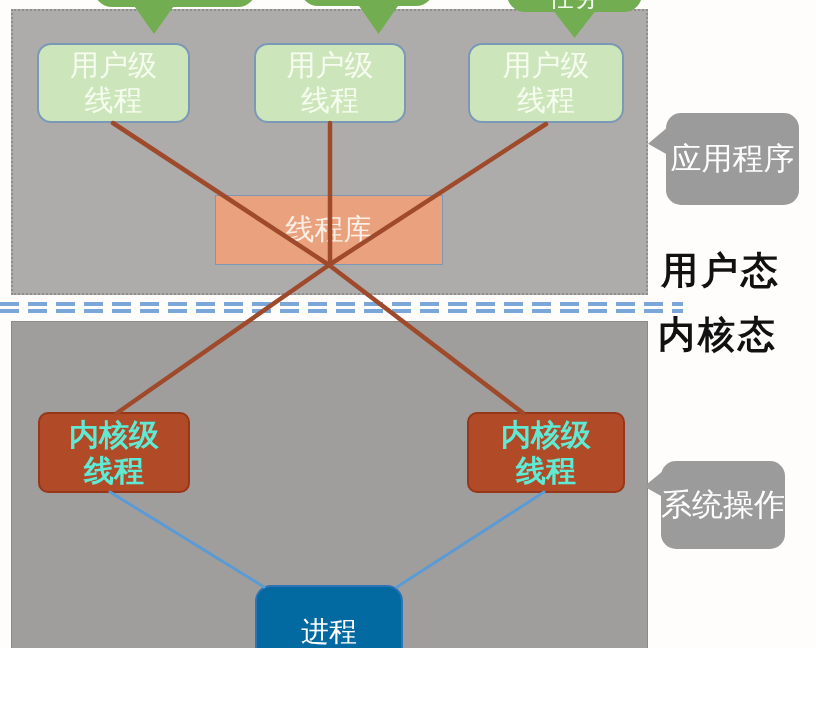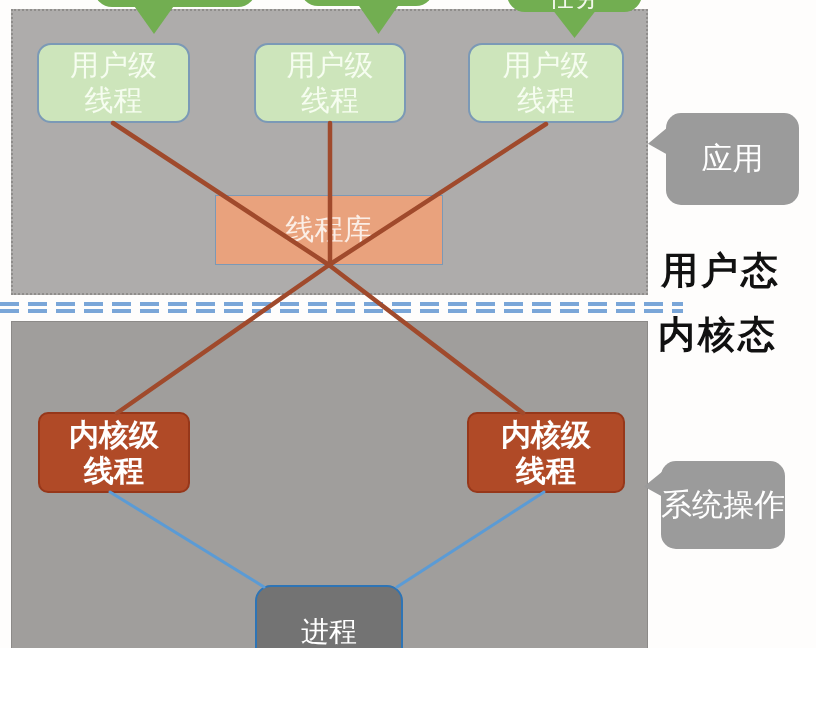--- a/index.html
+++ b/index.html
@@ -26,25 +26,25 @@
   .user-thread{top:43px;height:80px;background:#cde5bb;border:2px solid #7b99b6;border-radius:14px;
     color:#f6fdf0;font-size:29px;line-height:35px;}
   .ut1{left:37px;width:153px;}
   .ut2{left:254px;width:152px;}
   .ut3{left:468px;width:156px;}
 
   .thread-library{left:215px;top:195px;width:228px;height:70px;background:#e9a27d;
     border:1.5px solid #7b99b6;color:#fbeee6;font-size:29px;}
 
   .kernel-thread{top:412px;height:81px;background:#b04a27;border:2px solid #96371a;border-radius:10px;
-    color:#ffffff;font-size:30px;line-height:36px;font-weight:bold;}
+    color:#5eead4;font-size:30px;line-height:36px;font-weight:bold;}
   .kt1{left:38px;width:152px;}
   .kt2{left:467px;width:158px;}
 
-  .process{left:255px;top:585px;width:148px;height:93px;background:#737373;border:2.5px solid #2e74b5;
+  .process{left:255px;top:585px;width:148px;height:93px;background:#0369a1;border:2.5px solid #2e74b5;
     border-radius:16px;color:#ffffff;font-size:28px;}
 
   
   .connectors{position:absolute;left:0;top:0;width:816px;height:728px;pointer-events:none;}
 
   
   .task-bubble{position:absolute;background:#72ae51;border-radius:18px;}
   .tb1{left:94px;top:-62px;width:162px;height:69px;}
   .tb2{left:300px;top:-60px;width:134px;height:66px;}
   .tb3{left:507px;top:-58px;width:135px;height:70px;}
@@ -127,20 +127,21 @@
   <div class="task-tail tt1"></div>
   <div class="task-bubble tb2"></div>
   <div class="task-tail tt2"></div>
   <div class="task-bubble tb3">
     <span class="tb-label">任务</span>
   </div>
   <div class="task-tail tt3"></div>
 
   <div class="gray-bubble app-bubble">
     <span class="ln">应用</span>
+    <span class="ln">程序</span>
   </div>
   <div class="gray-tail app-tail"></div>
 
   <div class="gray-bubble os-bubble">
     <span class="ln">系统</span>
     <span class="ln">操作</span>
   </div>
   <div class="gray-tail os-tail"></div>
 
   <div class="mode-label user-mode-label">用户态</div>

